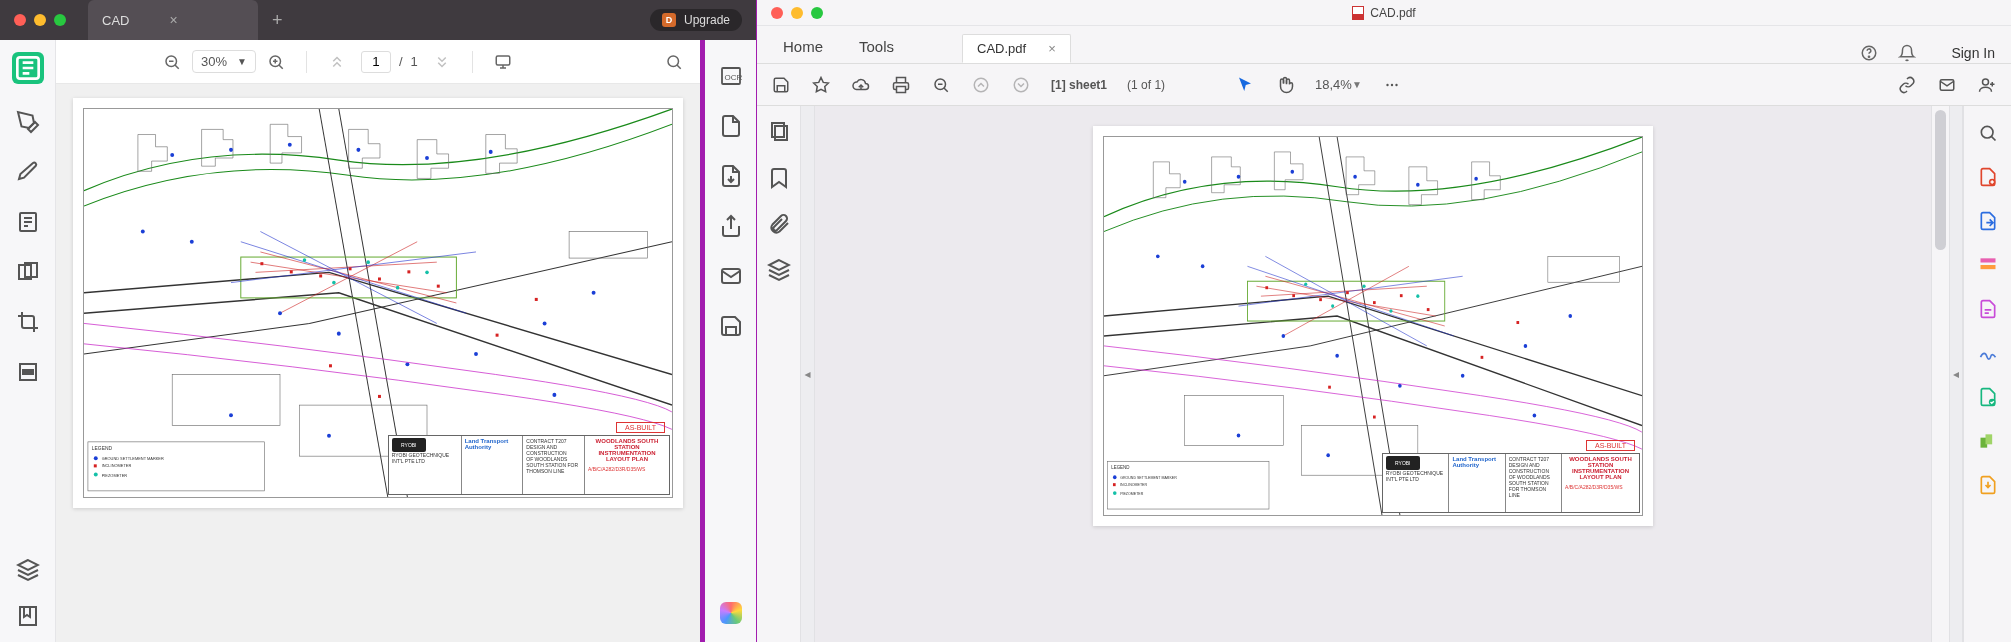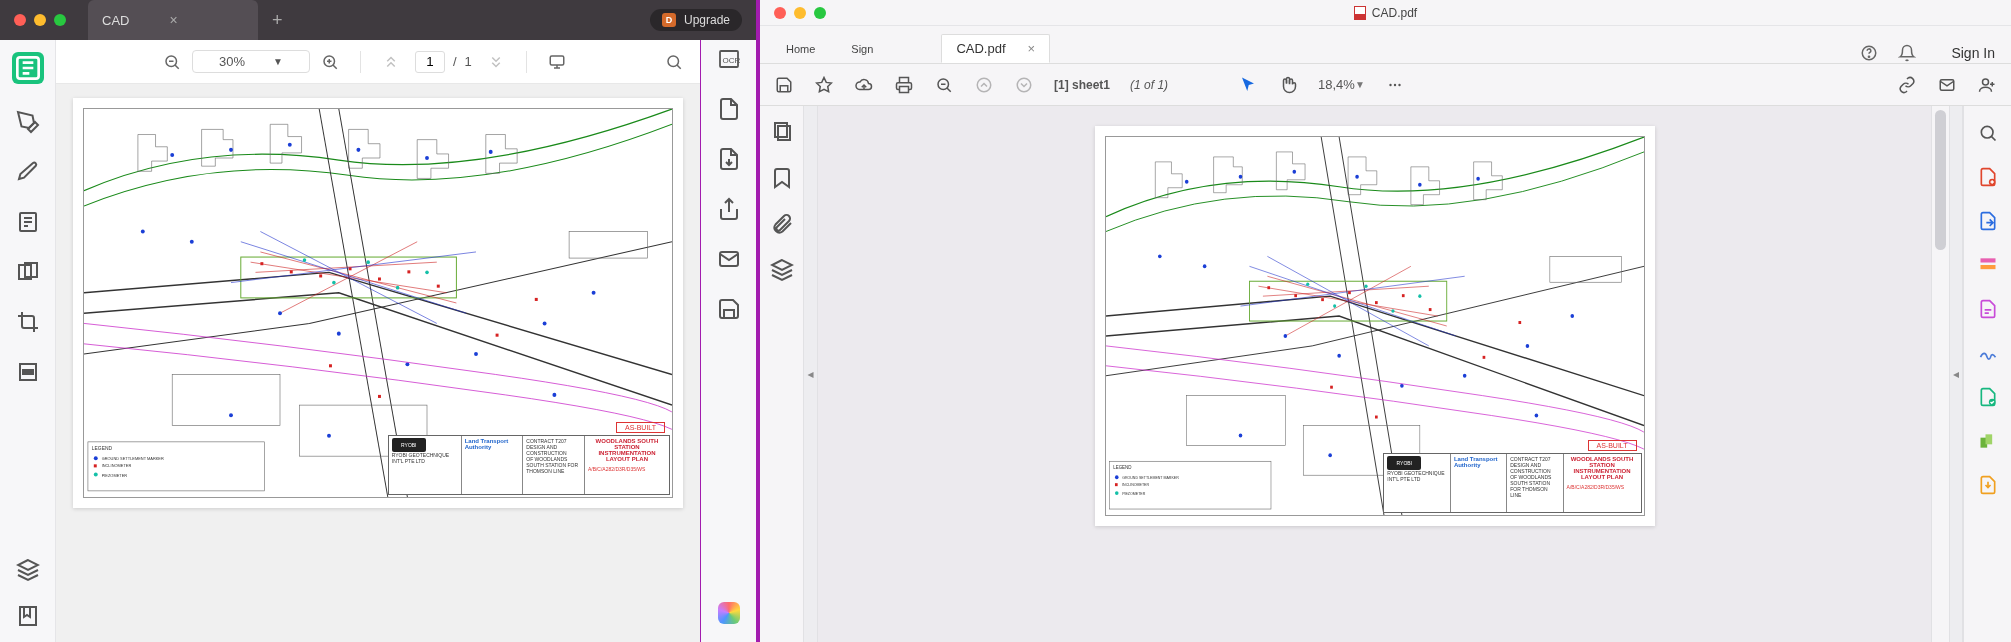--- a/index.html
+++ b/index.html
@@ -82,27 +82,27 @@
   .sidebar-left .ico.active {
     background: #19c37d;
     border-radius: 6px;
     width: 32px; height: 32px;
     color: #fff;
   }
   .sidebar-left .bottom { margin-top: auto; margin-bottom: 14px; display: flex; flex-direction: column; gap: 22px; align-items: center;}
   .app-left .sidebar-right {
     width: 56px;
     background: #f7f7f9;
-    border-left: 1px solid #a21caf;
+    border-left: 5px solid #a21caf;
     position: absolute;
     top: 40px; bottom: 0; right: 0;
     display: flex;
     flex-direction: column;
     align-items: center;
-    padding-top: 7px;
+    padding-top: 24px;
     gap: 26px;
   }
   .sidebar-right .bottom-color {
     margin-top: auto; margin-bottom: 18px;
     width: 22px; height: 22px; border-radius: 6px;
     background: conic-gradient(#ff6b6b,#ffd93d,#6bcB77,#4d96ff,#c77dff,#ff6b6b);
   }
   .app-left .main {
     position: absolute;
     top: 40px; left: 56px; right: 56px; bottom: 0;
@@ -115,21 +115,21 @@
     border-bottom: 1px solid #e8e8e8;
     display: flex;
     align-items: center;
     padding: 0 16px;
     gap: 14px;
     color: #555;
   }
   .zoom-group { display: flex; align-items: center; gap: 10px; margin-left: 90px;}
   .zoom-select {
     border: 1px solid #ddd; border-radius: 4px;
-    padding: 3px 26px; display: flex; align-items: center; gap: 28px;
+    padding: 3px 8px; display: flex; align-items: center; gap: 10px;
     font-size: 13px;
   }
   .divider-v { width: 1px; height: 22px; background: #e3e3e3; margin: 0 6px;}
   .page-box { display: flex; align-items: center; gap: 8px; }
   .page-box input {
     width: 30px; height: 22px; text-align: center;
     border: 1px solid #ddd; border-radius: 3px;
   }
   .tb-ico { width: 20px; height: 20px; display: flex; align-items: center; justify-content: center; color: #666; cursor: pointer;}
   .tb-ico svg { width: 18px; height: 18px; }
@@ -172,21 +172,21 @@
   .titleblock .main-title { color: #c23; font-size: 6px; font-weight: bold; text-align: center; }
   .titleblock .blue { color: #2266cc; font-weight: bold; font-size: 6px;}
   .titleblock .logo { width: 34px; height: 14px; background: #222; color: #fff; font-size: 5px; display: flex; align-items: center; justify-content: center; border-radius: 2px;}
 
   
   .app-right {
     flex: 1;
     height: 100%;
     background: #86efac;
     position: relative;
-    border-left: 4px solid #a21caf;
+    border-left: 1px solid #a21caf;
   }
   .app-right .mac-titlebar {
     height: 26px;
     background: #f6f5f7;
     border-bottom: 1px solid #e5e5e8;
     display: flex; align-items: center;
     position: relative;
   }
   .mac-titlebar .title {
     position: absolute; left: 0; right: 0; text-align: center; font-size: 12px; color: #444;
@@ -194,21 +194,21 @@
   }
   .mac-titlebar .pdf-ico { width: 12px; height: 14px; background: #fff; border: 1px solid #c33; position: relative; }
   .mac-titlebar .pdf-ico::after { content:""; position:absolute; bottom:0; left:0; right:0; height:5px; background:#c33; }
   .menubar {
     height: 38px;
     background: #f6f5f7;
     display: flex; align-items: flex-end;
     border-bottom: 1px solid #ddd;
     padding-left: 8px;
   }
-  .menubar .mitem { padding: 8px 18px; color: #444; font-size: 11px; cursor: pointer;}
+  .menubar .mitem { padding: 8px 18px; color: #444; font-size: 15px; cursor: pointer;}
   .menubar .doc-tab {
     margin-left: 50px;
     background: #fff;
     border: 1px solid #ddd; border-bottom: 1px solid #fff;
     border-radius: 2px 2px 0 0;
     padding: 6px 14px;
     display: flex; align-items: center; gap: 22px;
     font-size: 13px; color: #333;
   }
   .menubar .right-group { margin-left: auto; display: flex; align-items: center; gap: 18px; padding-right: 16px; color: #555;}
@@ -216,21 +216,21 @@
   .toolbar2 {
     height: 42px;
     background: #f6f5f7;
     border-bottom: 1px solid #ddd;
     display: flex; align-items: center;
     padding: 0 14px;
     gap: 20px;
     color: #555;
   }
   .toolbar2 .sheet-label { font-size: 12px; color: #555; font-weight: bold; }
-  .toolbar2 .page-info { font-size: 12px; color: #555; font-style: italic;}
+  .toolbar2 .page-info { font-size: 12px; color: #555;}
   .toolbar2 .zoom2 { display: flex; align-items: center; gap: 0; font-size: 13px; text-align: center; }
   .toolbar2 .zoom2 .caret { font-size: 10px; color: #777;}
   .toolbar2 .spacer { flex: 1; }
   .toolbar2 .tico { width: 20px; height: 20px; display: flex; align-items: center; justify-content: center; cursor: pointer;}
   .toolbar2 svg { width: 18px; height: 18px; }
   .app-right .workspace {
     position: absolute;
     top: 106px; left: 0; right: 0; bottom: 0;
     display: flex;
   }
@@ -577,21 +577,21 @@
       <div class="tl grn"></div>
     </div>
     <div class="title">
       <span class="pdf-ico"></span>
       <span>CAD.pdf</span>
     </div>
   </div>
 
   <div class="menubar">
     <div class="mitem">Home</div>
-    <div class="mitem">Sign</div>
+    <div class="mitem">Tools</div>
     <div class="doc-tab">
       <span>CAD.pdf</span>
       <span style="color:#888">×</span>
     </div>
     <div class="right-group">
       <div class="tb-ico">
         <svg viewBox="0 0 24 24" fill="none" stroke="currentColor" stroke-width="2">
             <circle cx="12" cy="12" r="9"></circle>
             <path d="M9.5 9a2.5 2.5 0 1 1 3.5 2.3c-.8.4-1 .9-1 1.7"></path>
             <circle cx="12" cy="17" r="0.8" fill="currentColor"></circle>

